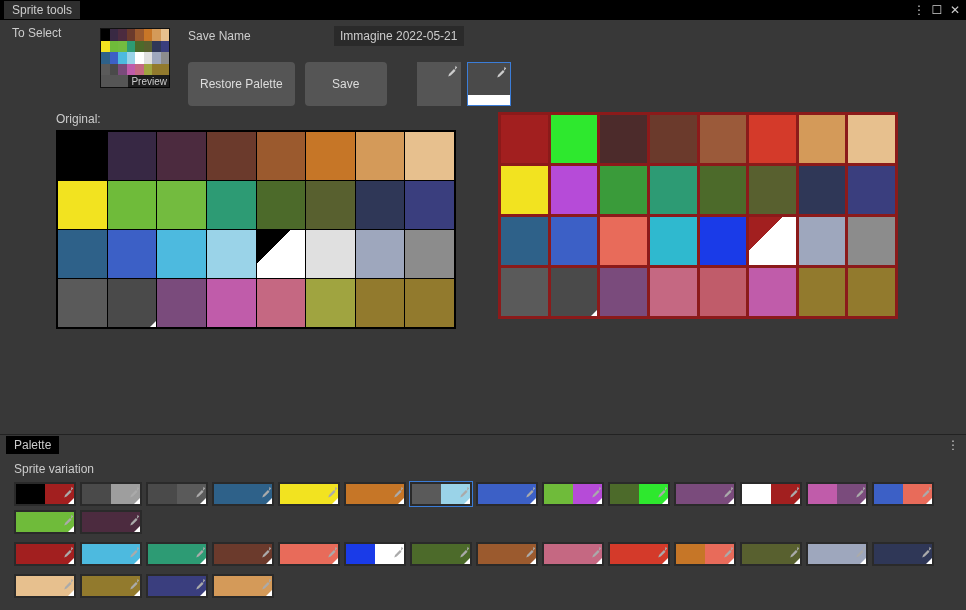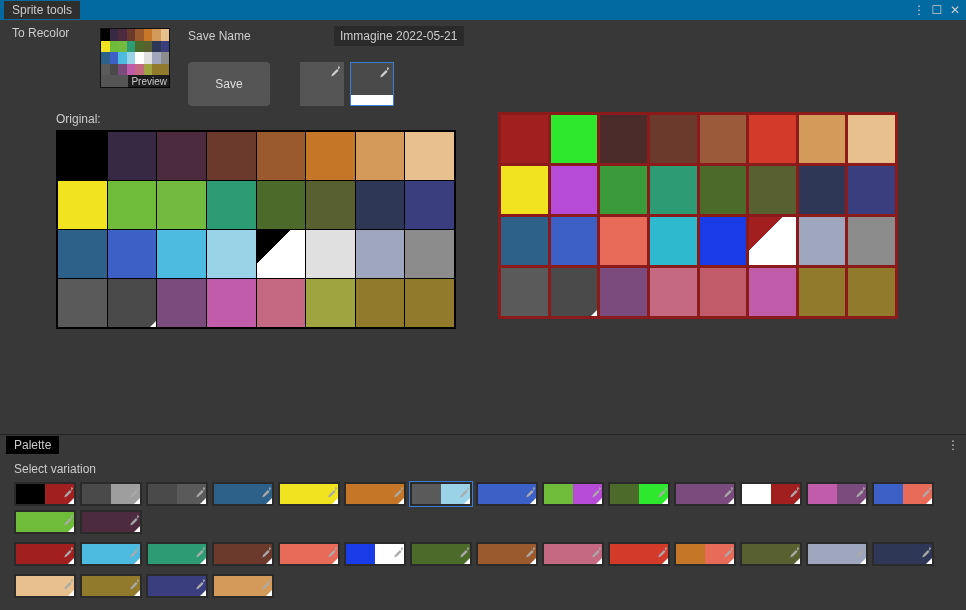--- a/index.html
+++ b/index.html
@@ -1,17 +1,17 @@
 <!DOCTYPE html>
 <html><head>
 <meta charset="utf-8">
 <style>
 *{box-sizing:border-box;margin:0;padding:0;font-family:Arial,sans-serif;font-size:12px;color:#ccc}
 body{background:#3a3a3a;width:966px;height:610px;overflow:hidden;display:flex;flex-direction:column}
-.titlebar{height:20px;background:#0369a1;display:flex;align-items:center;padding:0 4px}
+.titlebar{height:20px;background:#000000;display:flex;align-items:center;padding:0 4px}
 .tab{background:#2e2e2e;padding:2px 8px;height:18px;display:flex;align-items:center}
 .spacer{flex:1}
 .wbtn{width:14px;height:14px;margin-left:4px;display:flex;align-items:center;justify-content:center;color:#ccc;cursor:pointer}
 .top{display:flex;padding:6px 12px;gap:18px;background:#383838}
 .col1{width:130px}
 .thumbwrap{margin-top:2px;position:relative;width:70px;height:60px;border:1px solid #111;background:#555}
 .thumbgrid{width:100%;height:46px}
 .sellabel{position:absolute;bottom:-1px;right:-1px;font-size:10px;background:#000a;padding:1px 3px;color:#ccc}
 .form{display:flex;flex-direction:column;gap:4px}
 .row{display:flex;align-items:center;gap:6px}
@@ -56,21 +56,21 @@
       <span>Sprite tools</span>
     </div>
   <div class="spacer"></div>
   <div class="wbtn">⋮</div>
   <div class="wbtn">☐</div>
   <div class="wbtn">✕</div>
 </div>
 
 <div class="top">
   <div class="col1">
-    <div>To Recolor</div>
+    <div>To Select</div>
   </div>
   <div style="margin-left:-60px">
     <div class="thumbwrap">
       <div class="thumbgrid" id="thumbgrid" style="display: grid; grid-template-columns: repeat(8, 1fr); grid-template-rows: repeat(4, 1fr);">
           <div style="background: rgb(0, 0, 0);"></div>
           <div style="background: rgb(57, 41, 67);"></div>
           <div style="background: rgb(76, 43, 63);"></div>
           <div style="background: rgb(107, 58, 44);"></div>
           <div style="background: rgb(155, 90, 46);"></div>
           <div style="background: rgb(200, 118, 39);"></div>
@@ -103,20 +103,21 @@
         </div>
       <span class="sellabel">Preview</span>
     </div>
   </div>
   <div class="form">
     <div class="row">
       <span class="lbl">Save Name</span>
       <input class="input" value="Immagine 2022-05-21 13" style="">
     </div>
     <div class="btns">
+      <button class="btn">Restore Palette</button>
       <button class="btn">Save</button>
       <div class="swatchrow">
         <div class="big-sw">
           <svg class="eyedrop" viewBox="0 0 16 16">
               <path fill="#ccc" d="M13 1l2 2-3 3 1 1-6 6-3 1 1-3 6-6 1 1z"></path>
             </svg>
         </div>
         <div class="big-sw sel" style="background:#4a4a4a">
           <div class="bs2-under"></div>
           <svg class="eyedrop" viewBox="0 0 16 16">
@@ -212,21 +213,21 @@
   </div>
 </div>
 
 <div class="pal-sec">
   <div class="pal-hdr">
     <div class="pal-tab"><span>Palette</span></div>
     <div class="spacer"></div>
     <div class="wbtn">⋮</div>
   </div>
   <div class="pal-body">
-    <div class="pal-title">Select variation</div>
+    <div class="pal-title">Sprite variation</div>
     <div class="var-rows" id="var-rows">
         <div class="var">
           <div class="vs" style="background: rgb(0, 0, 0);"></div>
           <div class="vs" style="background: rgb(162, 31, 31);">
             <div class="corner"></div>
           </div>
           <div class="vdrop"><svg viewBox="0 0 16 16" width="11" height="11">
               <path fill="#aaa" d="M13 1l2 2-3 3 1 1-6 6-3 1 1-3 6-6 1 1z"></path>
             </svg></div>
         </div>

